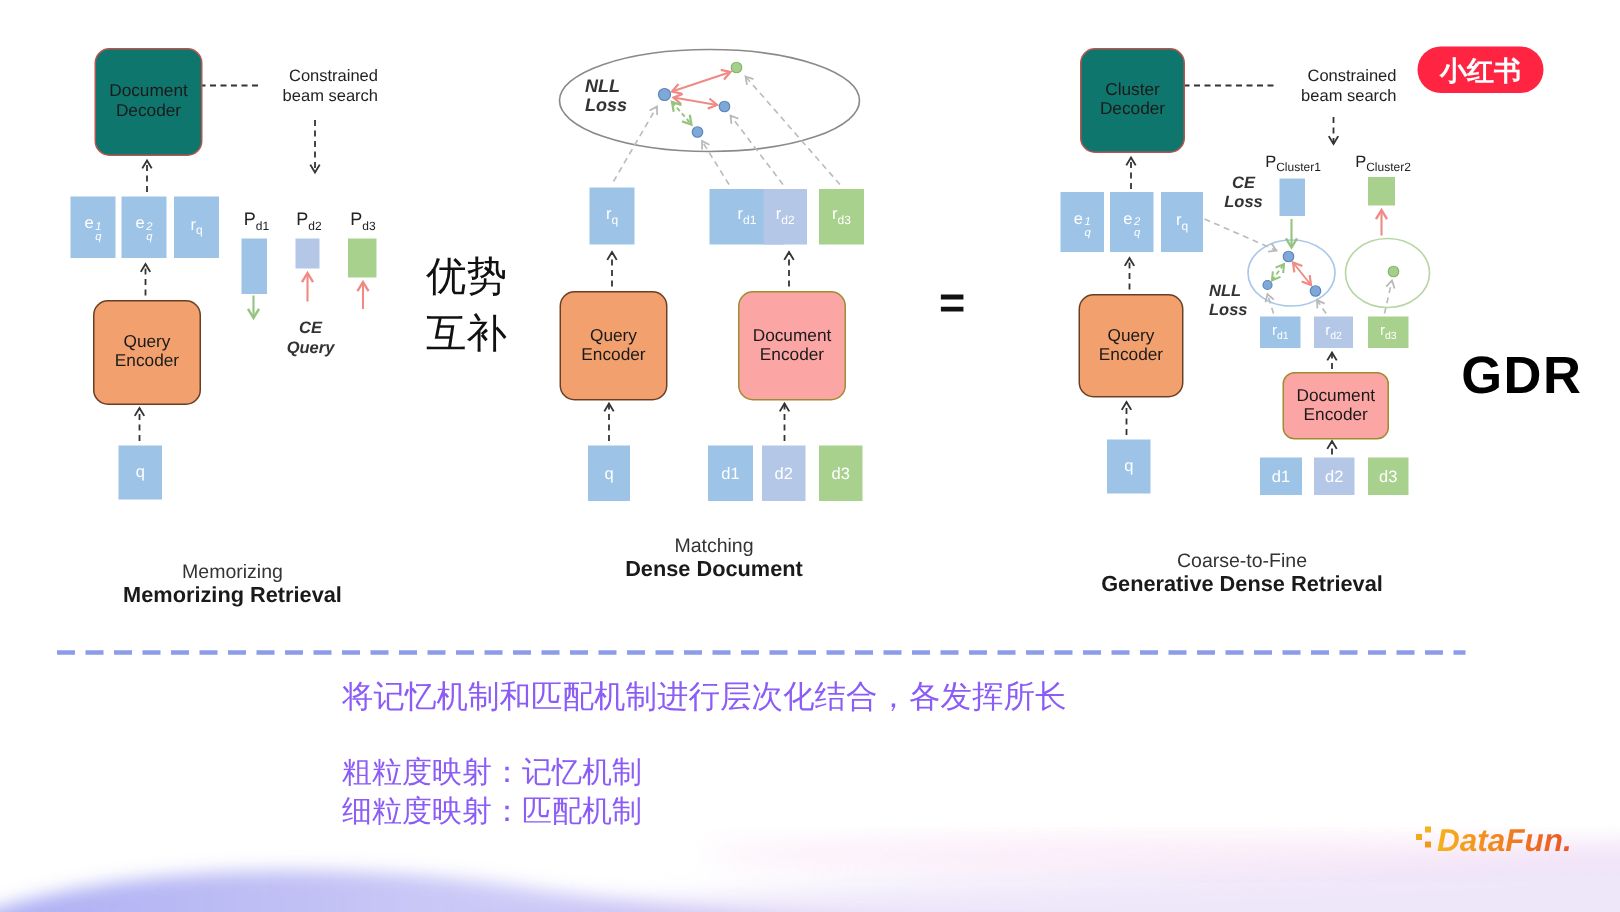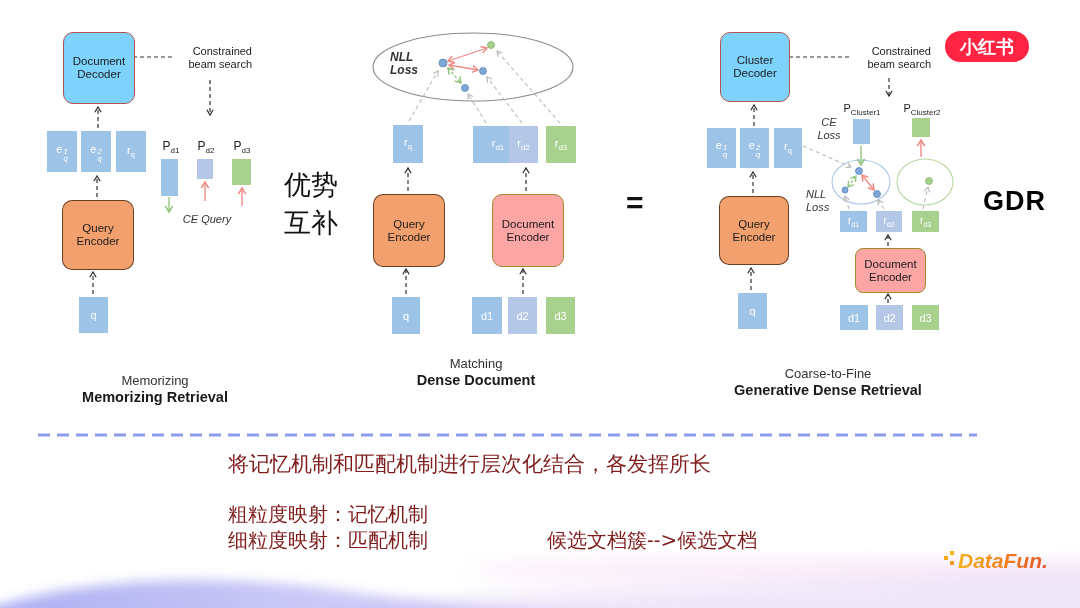--- a/index.html
+++ b/index.html
@@ -3,48 +3,48 @@
 <meta charset="utf-8">
 <style>
   html,body{margin:0;padding:0;background:#fff;}
   .slide{position:relative;width:1080px;height:608px;background:#fff;overflow:hidden;
          font-family:"Liberation Sans", sans-serif;color:#222;}
   .abs{position:absolute;}
   svg.overlay{position:absolute;left:0;top:0;width:1080px;height:608px;pointer-events:none;}
   
   .box{position:absolute;border-radius:10px;display:flex;align-items:center;justify-content:center;
        text-align:center;font-size:11.5px;line-height:13px;color:#1a1a1a;z-index:3;}
-  .pink{background:#7dd3fc;border:1.5px solid #b85450;}
+  .pink{background:#0f766e;border:1.5px solid #b85450;}
   .orange{background:#F2A16E;border:1.5px solid rgba(60,30,10,.75);}
   .yellow{background:#fca5a5;border:1.5px solid #a08c30;}
   
   .sbox{position:absolute;display:flex;align-items:center;justify-content:center;color:#fff;
         font-size:11px;z-index:3;}
   .blue{background:#9DC3E6;}
   .lav{background:#B4C7E7;}
   .green{background:#A9D18E;}
   .bar{position:absolute;z-index:3;}
   .ss{display:inline-flex;flex-direction:column;align-items:flex-start;margin-left:1px;
       font-size:7.5px;line-height:7px;font-style:normal;transform:translateY(1px);}
   sub.s{font-size:8px;}
   .plabel{position:absolute;font-size:12px;color:#222;text-align:center;z-index:3;}
   .plabel sub{font-size:8px;}
-  .loss{position:absolute;font-style:italic;font-size:11px;color:#333;z-index:3;line-height:13px;}
+  .loss{position:absolute;font-style:italic;font-size:11px;color:#333;z-index:3;line-height:13px;font-weight:bold;}
   .beam{position:absolute;font-size:11px;line-height:13px;text-align:right;color:#222;z-index:3;}
   .caption{position:absolute;text-align:center;z-index:3;}
   .cap-top{font-size:13px;color:#333;}
   .cap-bottom{font-size:14.5px;font-weight:bold;color:#1a1a1a;margin-top:1px;}
   .bigzh{position:absolute;font-family:Liberation Mono, monospace;font-size:27px;line-height:38px;
          color:#111;z-index:3;}
   .equals{position:absolute;font-size:30px;font-weight:bold;color:#111;z-index:3;}
-  .gdr{position:absolute;font-size:27px;font-weight:bold;color:#000;z-index:3;letter-spacing:1px;}
+  .gdr{position:absolute;font-size:35px;font-weight:bold;color:#000;z-index:3;letter-spacing:1px;margin-top:45px;}
   .xhs{position:absolute;left:945px;top:31px;width:84px;height:31px;background:#FF2442;
        border-radius:16px;display:flex;align-items:center;justify-content:center;color:#fff;
        font-weight:bold;font-size:18px;z-index:5;}
-  .zh{position:absolute;font-family:"DejaVu Serif", serif;color:#7f1d1d;z-index:4;}
+  .zh{position:absolute;font-family:"DejaVu Serif", serif;color:#8b5cf6;z-index:4;}
   .summary{left:228px;top:450px;font-size:21px;}
   .maprow1{top:501px;}
   .maprow2{top:527px;}
   .maplabel{left:228px;font-size:20px;}
   .mapflow{left:547px;font-size:20px;}
   .datafun{position:absolute;left:958px;top:549px;font-size:21px;font-weight:bold;font-style:italic;
            background:linear-gradient(90deg,#f6b21b,#f0821c,#e8542a);
            -webkit-background-clip:text;background-clip:text;color:transparent;z-index:5;}
   .dfdot{position:absolute;z-index:5;}
 </style>
@@ -317,20 +317,19 @@
     <div class="cap-bottom">Generative Dense Retrieval</div>
   </div>
 
   <div class="xhs">
     <span>小红书</span>
   </div>
 
   <div class="zh abs summary">将记忆机制和匹配机制进行层次化结合，各发挥所长</div>
   <div class="zh abs maplabel maprow1">粗粒度映射：记忆机制</div>
   <div class="zh abs maplabel maprow2">细粒度映射：匹配机制</div>
-  <div class="zh abs mapflow maprow2">候选文档簇--&gt;候选文档</div>
 
   <span class="dfdot" style="left:944px;top:556px;width:4px;height:4px;background:#f6a81b"></span>
   <span class="dfdot" style="left:950px;top:551px;width:4px;height:4px;background:#f6b21b"></span>
   <span class="dfdot" style="left:950px;top:561px;width:4px;height:4px;background:#f09a1c"></span>
   <div class="datafun">DataFun.</div>
 
 </div>
 
 </body></html>

